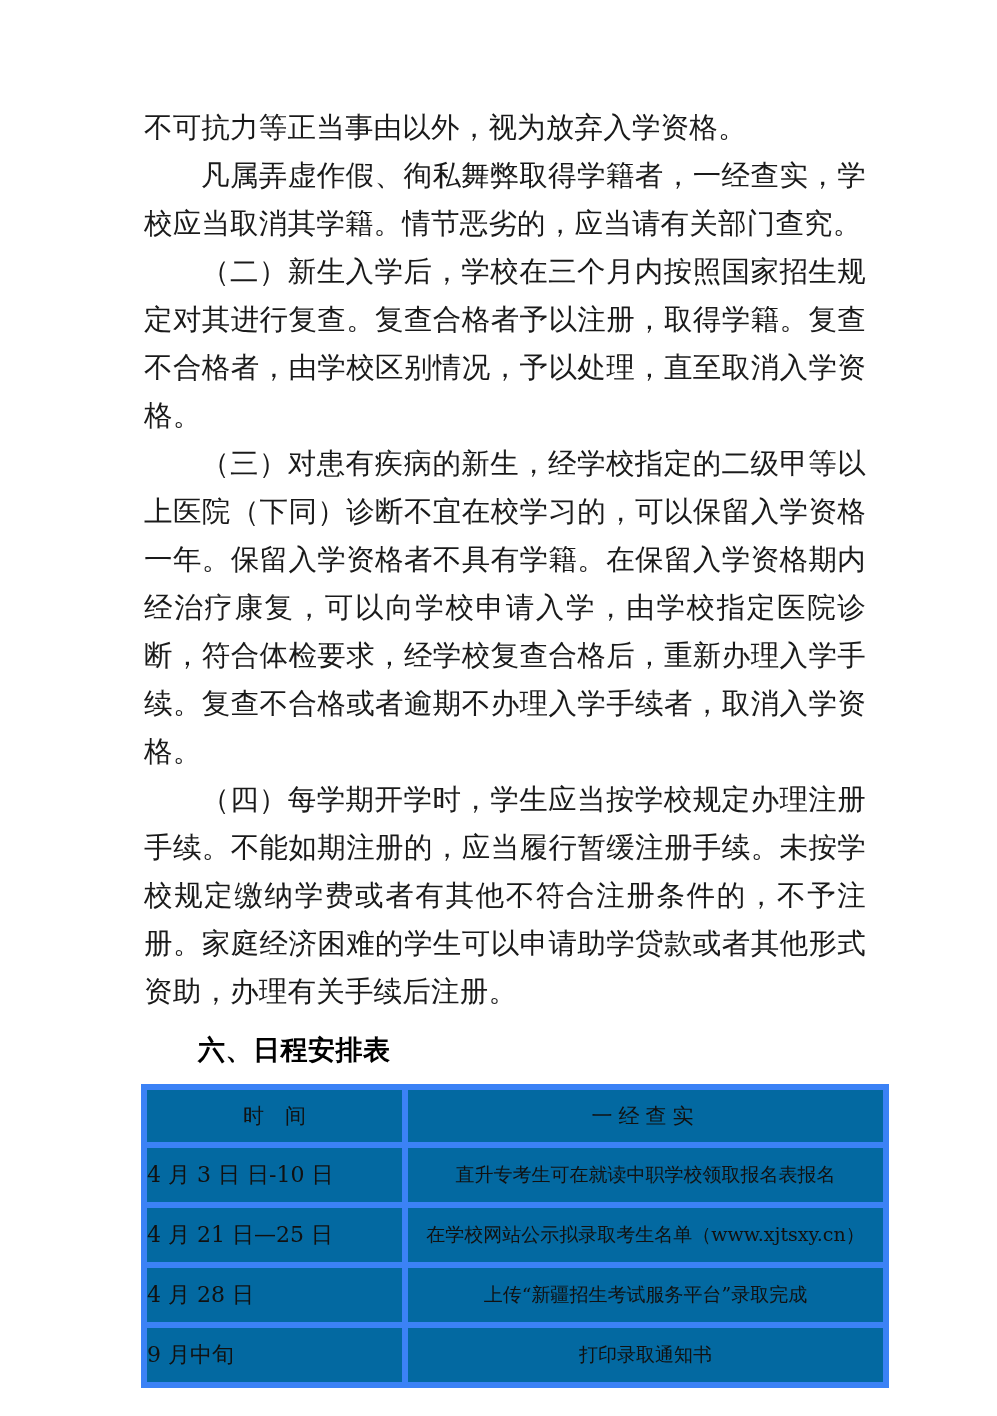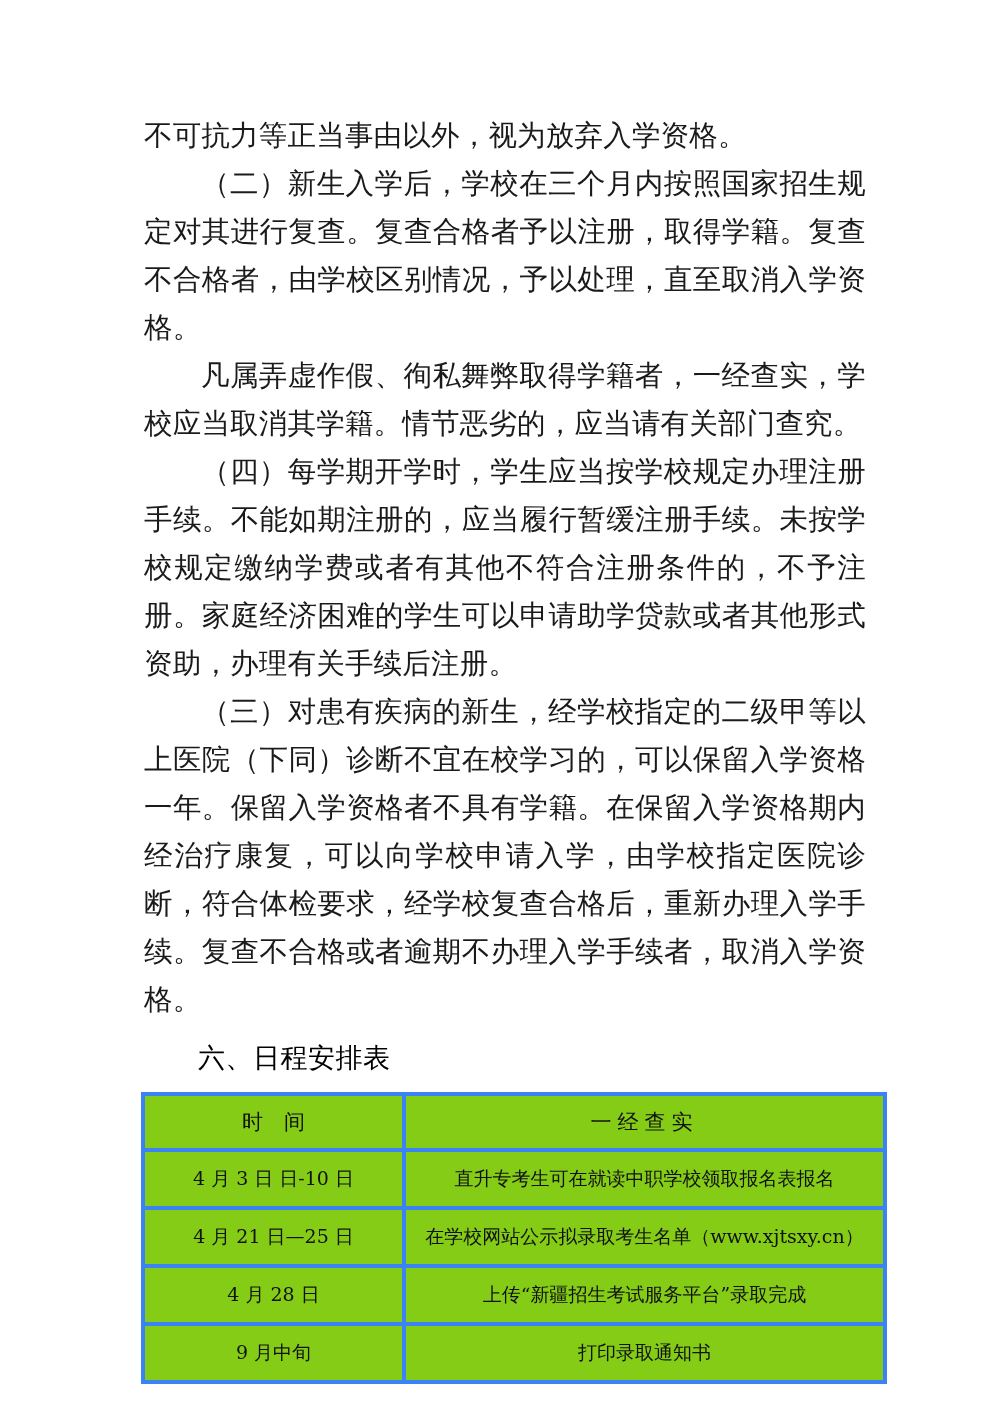--- a/index.html
+++ b/index.html
@@ -21,21 +21,21 @@
     left: 0;
     top: 0;
     width: 997px;
     height: 1416px;
     background: #ffffff;
   }
 
   .content {
     position: absolute;
     left: 144px;
-    top: 112px;
+    top: 104px;
     width: 722px;
   }
 
   
   .para {
     font-family: "DejaVu Serif", "Liberation Serif", serif;
     font-size: 28.5px;
     line-height: 48px;
     text-align: justify;
     text-justify: inter-character;
@@ -48,21 +48,21 @@
     margin-top: 0px;
   }
   .indent {
     text-indent: 57px;
   }
 
   
   .section-heading {
     font-family: "DejaVu Sans", "Liberation Sans", sans-serif;
     font-size: 27px;
-    font-weight: normal;
+    font-weight: bold;
     line-height: 48px;
     margin: 0;
     padding-top: 10px;
     text-indent: 54px;
     color: #000000;
     letter-spacing: 0.5px;
   }
 
   
   .schedule-wrap {
@@ -74,46 +74,46 @@
     border-collapse: collapse;
     width: 742px;
     table-layout: fixed;
     background: #ffffff;
   }
   table.schedule col.c-time { width: 261px; }
   table.schedule col.c-item { width: 481px; }
 
   table.schedule th,
   table.schedule td {
-    border: 4px solid #3b82f6;
+    border: 6px solid #3b82f6;
     padding: 0;
     vertical-align: middle;
-    background: #84cc16;
+    background: #0369a1;
     margin-left: 12px;
   }
 
   .hdr-cell {
     height: 52px;
     font-family: "DejaVu Serif", "Liberation Serif", serif;
     font-size: 21px;
     font-weight: normal;
     text-align: center;
     color: #111111;
     letter-spacing: 6px;
     padding-left: 6px;
   }
   .hdr-cell.time-hdr {
     letter-spacing: 0px;
   }
 
   .cell-time {
     height: 54px;
     font-family: "DejaVu Serif", "Liberation Serif", serif;
-    font-size: 19px;
-    text-align: center;
+    font-size: 22px;
+    text-align: left;
     padding-left: 10px;
     color: #111111;
     white-space: nowrap;
   }
   .cell-item {
     height: 54px;
     font-family: "DejaVu Serif", "Liberation Serif", serif;
     font-size: 19px;
     text-align: center;
     padding-left: 32px;
@@ -122,27 +122,27 @@
   }
 </style>
 </head>
 <body>
 
 <div class="page">
   <div class="content">
 
     <p class="para">不可抗力等正当事由以外，视为放弃入学资格。</p>
 
+    <p class="para indent">凡属弄虚作假、徇私舞弊取得学籍者，一经查实，学校应当取消其学籍。情节恶劣的，应当请有关部门查究。</p>
+
     <p class="para indent">（二）新生入学后，学校在三个月内按照国家招生规定对其进行复查。复查合格者予以注册，取得学籍。复查不合格者，由学校区别情况，予以处理，直至取消入学资格。</p>
 
-    <p class="para indent">凡属弄虚作假、徇私舞弊取得学籍者，一经查实，学校应当取消其学籍。情节恶劣的，应当请有关部门查究。</p>
+    <p class="para indent">（三）对患有疾病的新生，经学校指定的二级甲等以上医院（下同）诊断不宜在校学习的，可以保留入学资格一年。保留入学资格者不具有学籍。在保留入学资格期内经治疗康复，可以向学校申请入学，由学校指定医院诊断，符合体检要求，经学校复查合格后，重新办理入学手续。复查不合格或者逾期不办理入学手续者，取消入学资格。</p>
 
     <p class="para indent">（四）每学期开学时，学生应当按学校规定办理注册手续。不能如期注册的，应当履行暂缓注册手续。未按学校规定缴纳学费或者有其他不符合注册条件的，不予注册。家庭经济困难的学生可以申请助学贷款或者其他形式资助，办理有关手续后注册。</p>
-
-    <p class="para indent">（三）对患有疾病的新生，经学校指定的二级甲等以上医院（下同）诊断不宜在校学习的，可以保留入学资格一年。保留入学资格者不具有学籍。在保留入学资格期内经治疗康复，可以向学校申请入学，由学校指定医院诊断，符合体检要求，经学校复查合格后，重新办理入学手续。复查不合格或者逾期不办理入学手续者，取消入学资格。</p>
 
     <h2 class="section-heading">六、日程安排表</h2>
 
     <div class="schedule-wrap">
       <table class="schedule">
         <colgroup>
           <col class="c-time">
           <col class="c-item">
         </colgroup>
         <thead>

